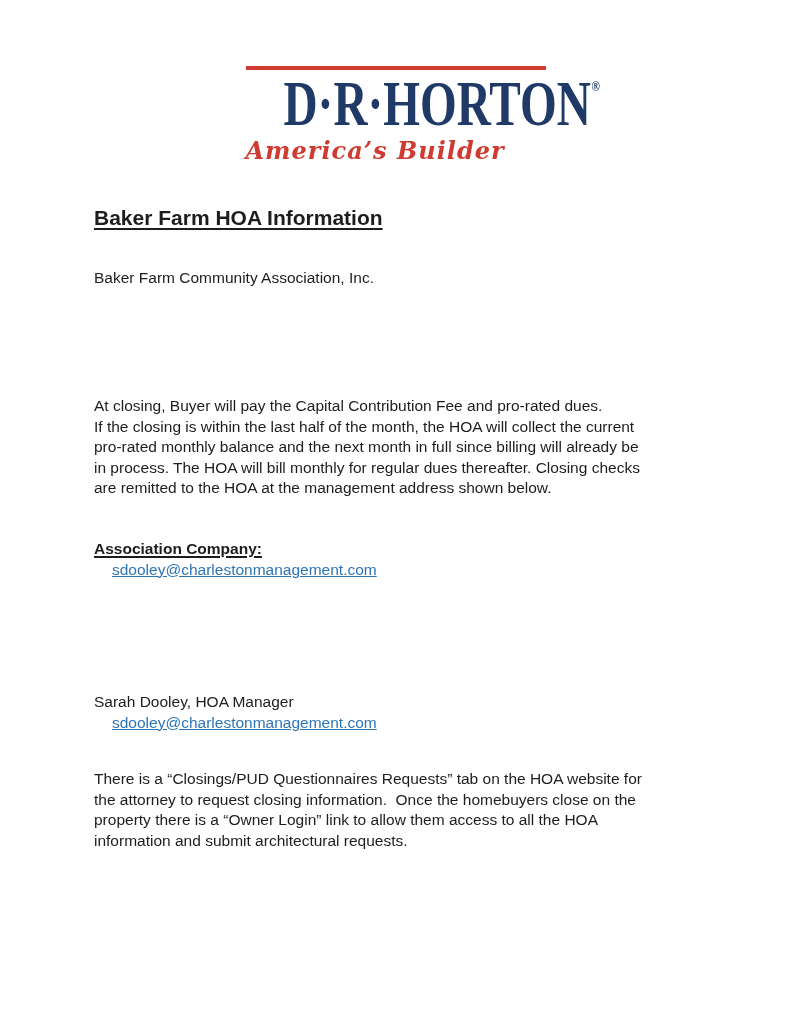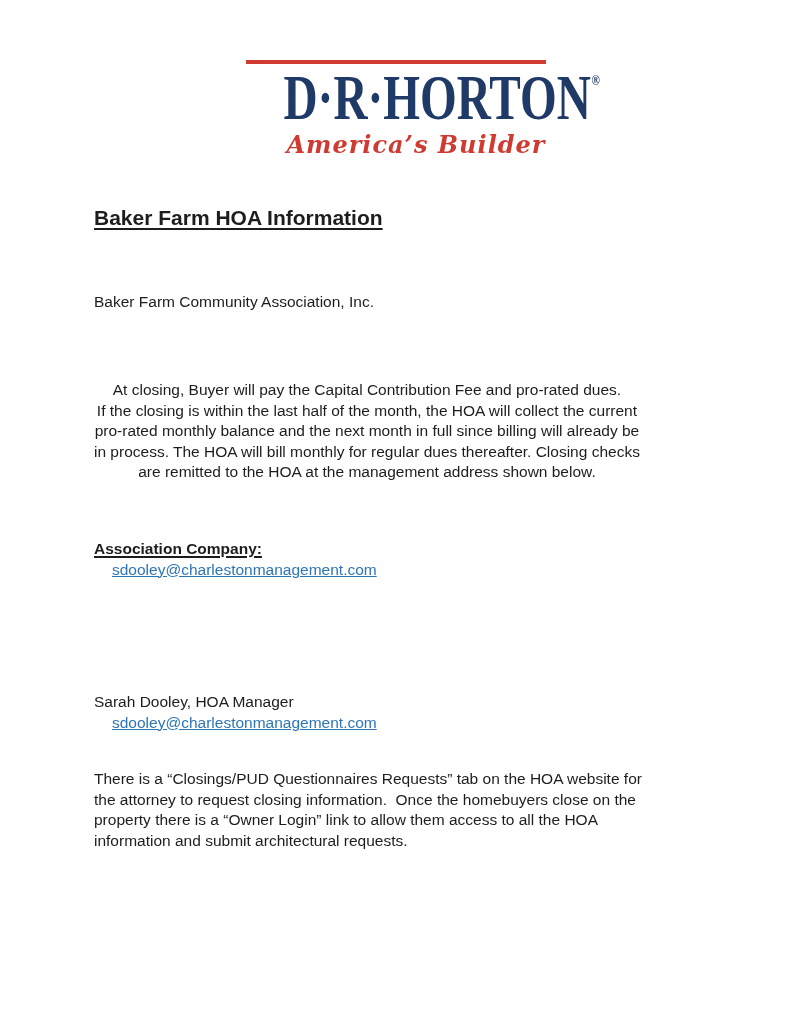--- a/index.html
+++ b/index.html
@@ -17,24 +17,24 @@
     height: 1024px;
     background: var(--paper);
     font-family: "Liberation Sans", sans-serif;
     color: var(--text);
     overflow: hidden;
   }
 
   
   .logo {
     position: absolute;
-    top: 60px;
+    top: 66px;
     left: calc(50% - 150px);
     width: 300px;
-    text-align: right;
+    text-align: left;
   }
   .logo-rule {
     height: 4px;
     width: 100%;
     background: var(--red);
   }
   .logo-wordmark {
     margin-top: 3px;
     font-family: "Liberation Serif", serif;
     font-weight: bold;
@@ -69,26 +69,26 @@
 
   .doc-title {
     top: 206px;
     font-size: 21px;
     font-weight: bold;
     text-decoration: underline;
     text-decoration-thickness: 2px;
     text-underline-offset: 3px;
   }
 
-  .association { top: 268px; margin-top: 24px; }
+  .association { top: 268px; }
 
   .fees { top: 306px; line-height: 22px; }
   .fee-label { display: inline-block; width: 228px; }
 
-  .para-closing { top: 380px; text-align: center; }
+  .para-closing { top: 396px; }
 
   .mgmt { top: 539px; }
   .mgmt-heading {
     font-weight: bold;
     text-decoration: underline;
     text-decoration-thickness: 1.5px;
     text-underline-offset: 2px;
   }
   .email-link {
     color: var(--link);

